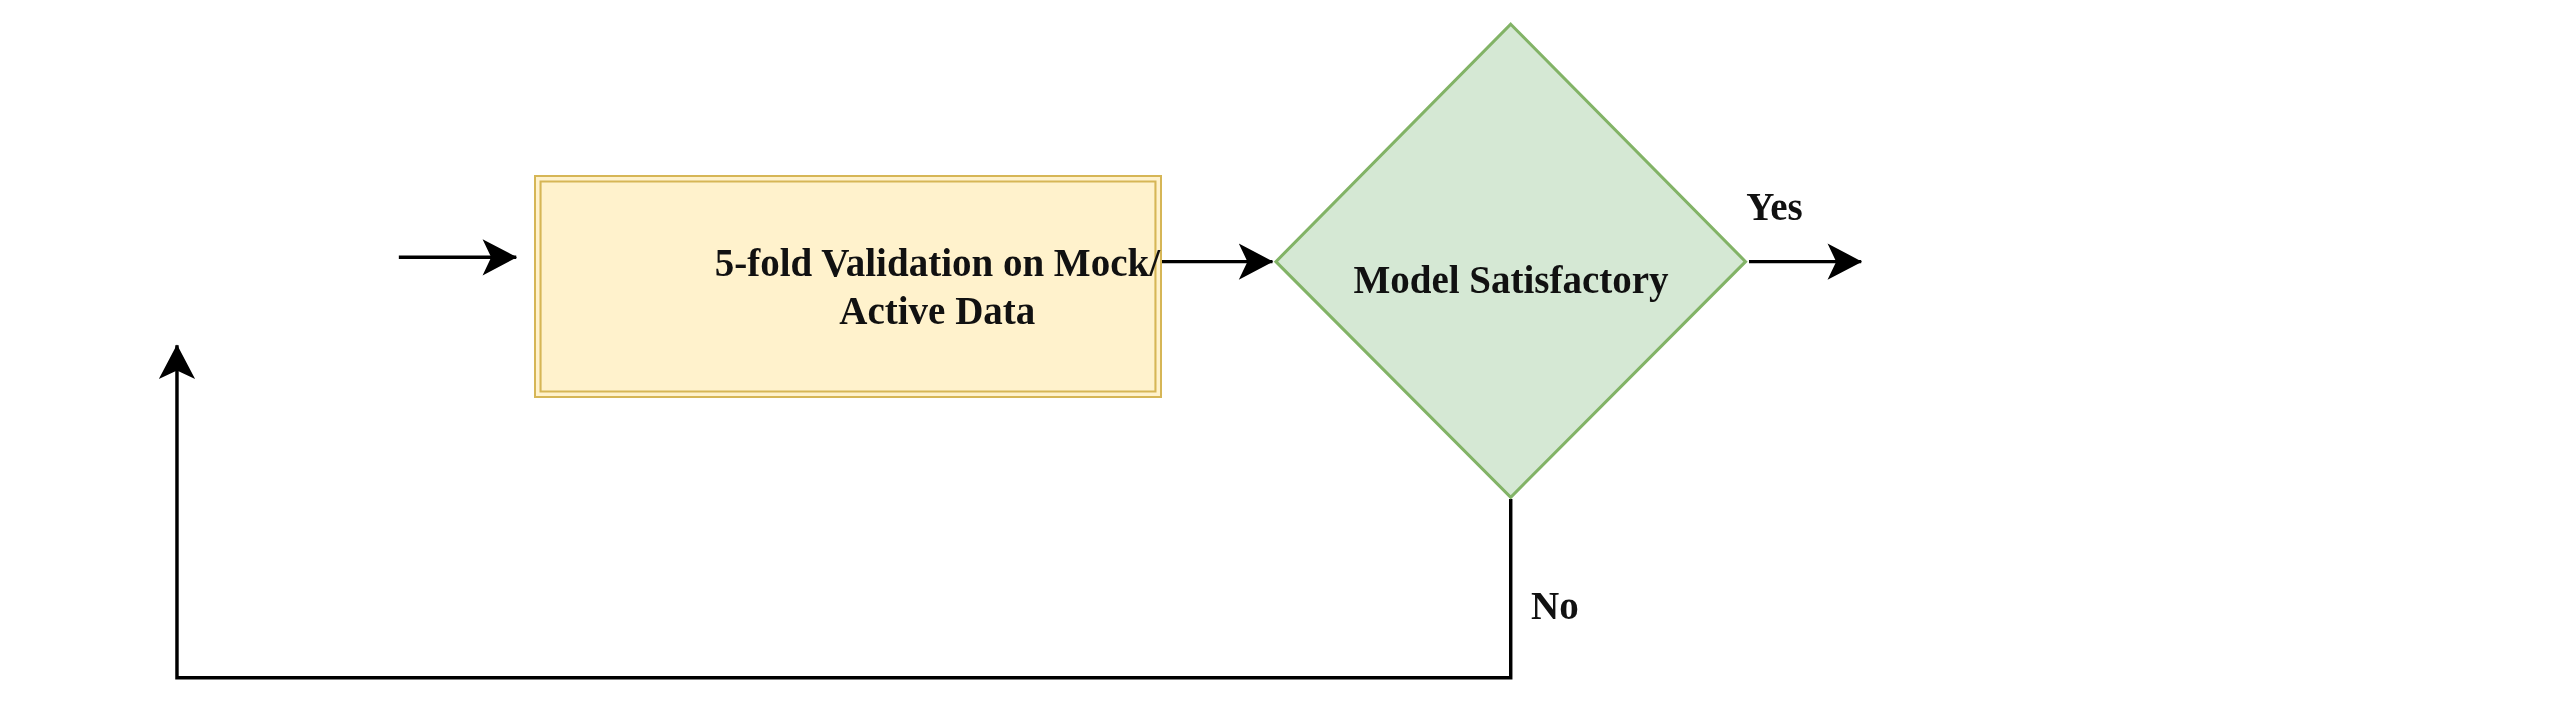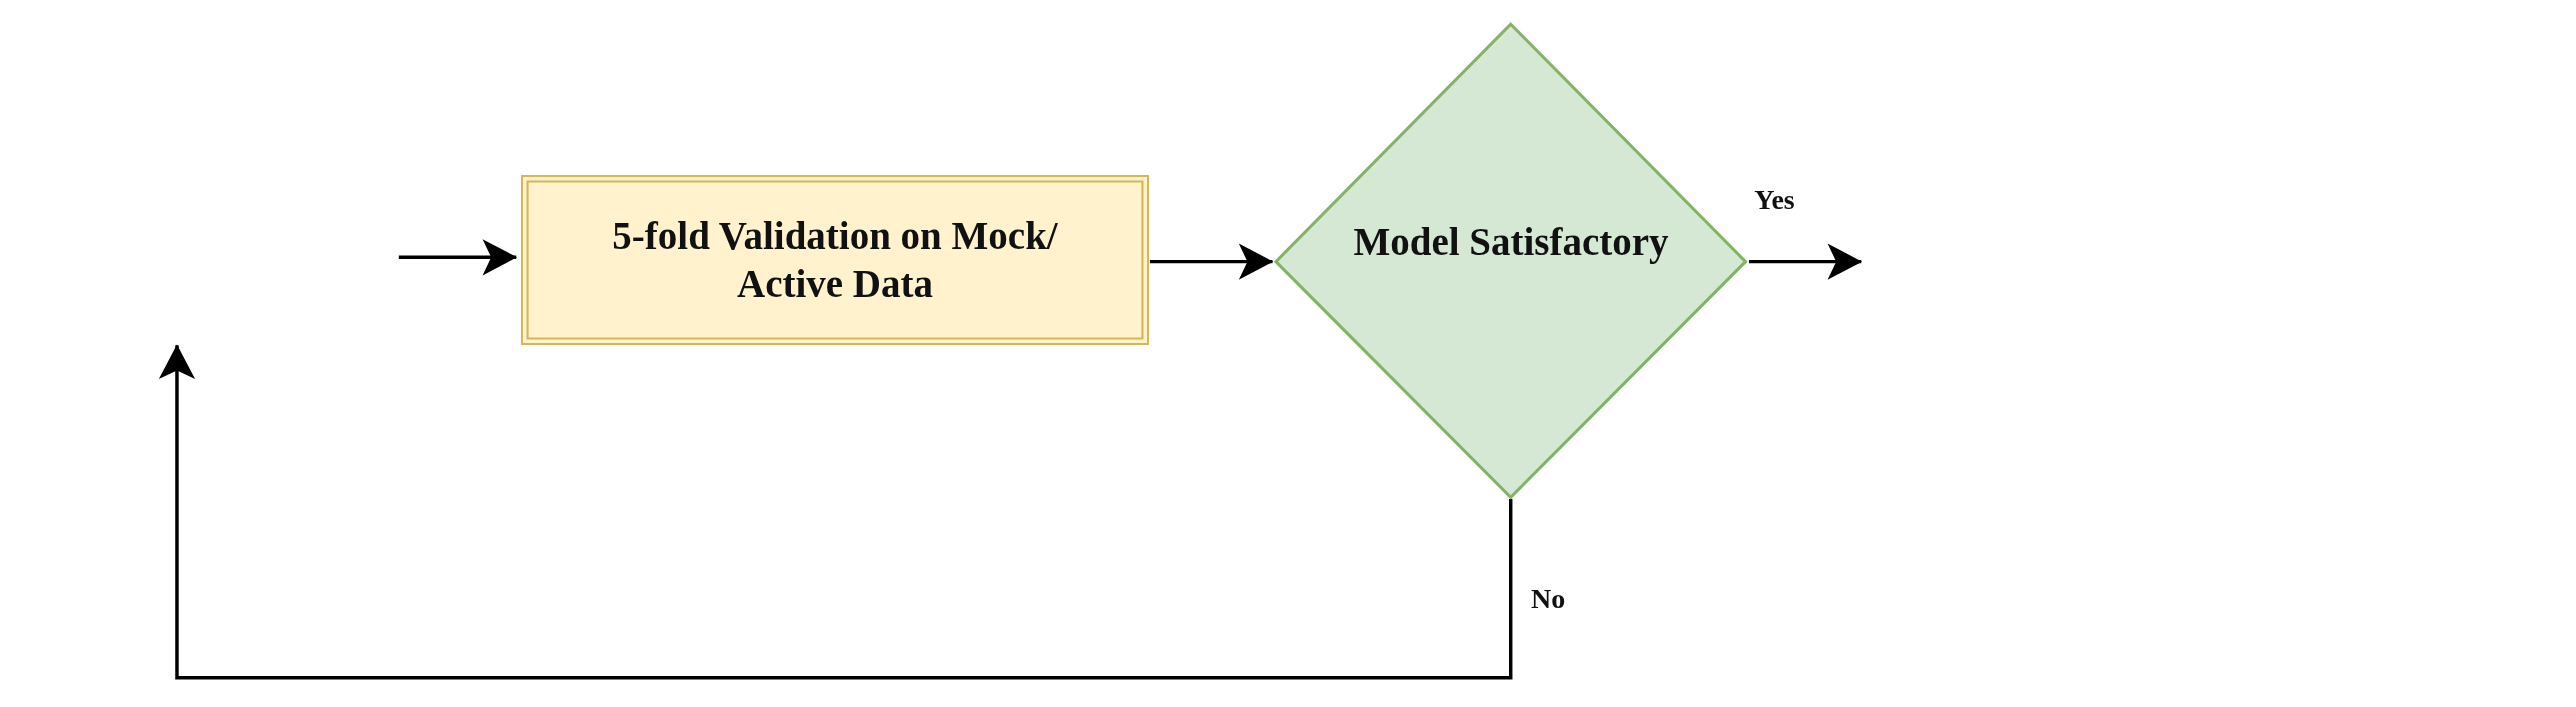--- a/index.html
+++ b/index.html
@@ -41,26 +41,26 @@
     white-space: pre-line;
     text-align: center;
     font-size: 39px;
     line-height: 1.22;
     color: #111111;
   }
   .bold { font-weight: bold; }
   .diamond-label {
     position: absolute;
     display: flex;
-    align-items: flex-start;
+    align-items: flex-end;
     justify-content: center;
   }
   .edge-label {
     position: absolute;
-    font-size: 28px;
+    font-size: 39px;
     font-weight: bold;
     color: #111111;
   }
   .edge-label.center { text-align: center; }
 </style>
 </head>
 <body>
 
 <div class="canvas">
 
@@ -76,21 +76,21 @@
     <path d="M1332,303 L1474,303" stroke="#000000" stroke-width="4" fill="none" marker-end="url(#arrowhead)"></path>
 
     <path d="M2026,303 L2156,303" stroke="#000000" stroke-width="4" fill="none" marker-end="url(#arrowhead)"></path>
 
     <path d="M1750,578 L1750,785 L205,785 L205,400" stroke="#000000" stroke-width="4" fill="none" marker-end="url(#arrowhead)"></path>
 
     <polygon points="1750,28 2022,303 1750,576 1478,303" fill="#d5e8d4" stroke="#82b366" stroke-width="3.5"></polygon>
   </svg>
 
 
-  <div class="node rect-yellow" style="left:521px; top:175px; width:628px; height:170px;">
+  <div class="node rect-yellow" style="left:534px; top:175px; width:628px; height:223px;justify-content:flex-end;">
     <span class="lbl bold">5-fold Validation on Mock/
 Active Data</span>
   </div>
 
   <div class="diamond-label" style="left:1276px; top:218px; width:470px; height:86px;">
     <span class="lbl bold">Model Satisfactory</span>
   </div>
 
 
   <div class="edge-label center" style="left:1714px; top:184px; width:121px;">Yes</div>

